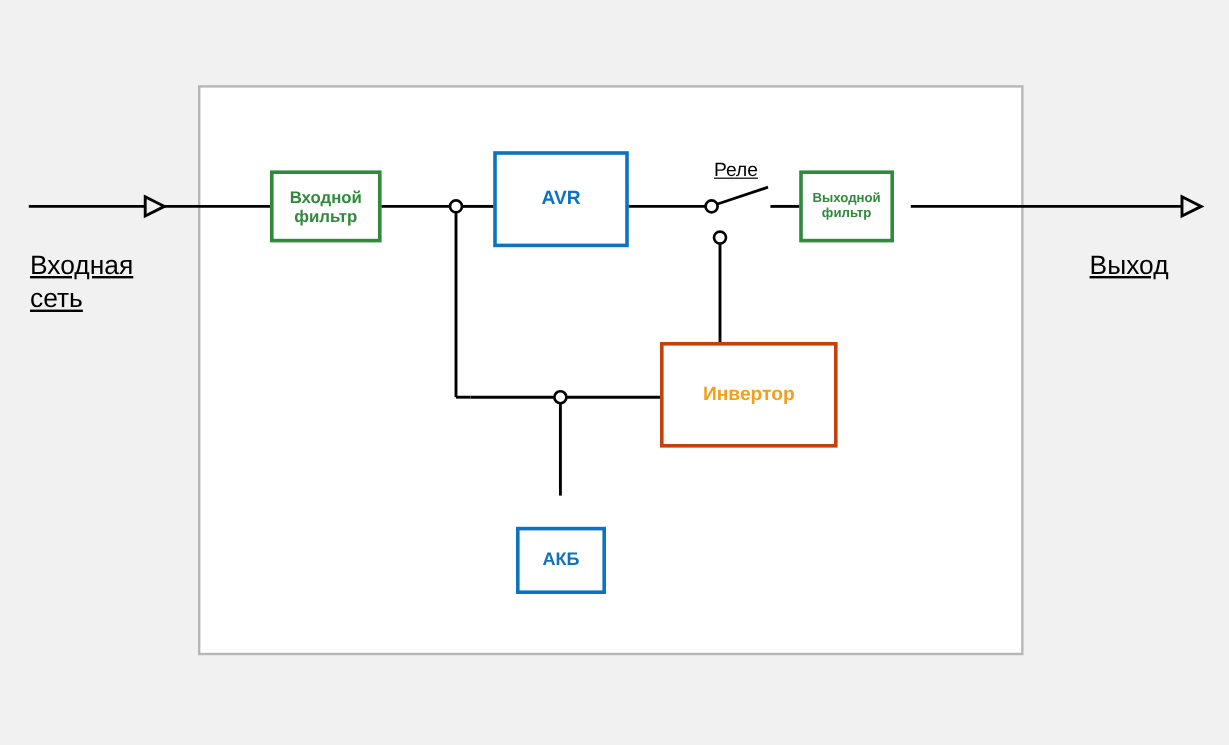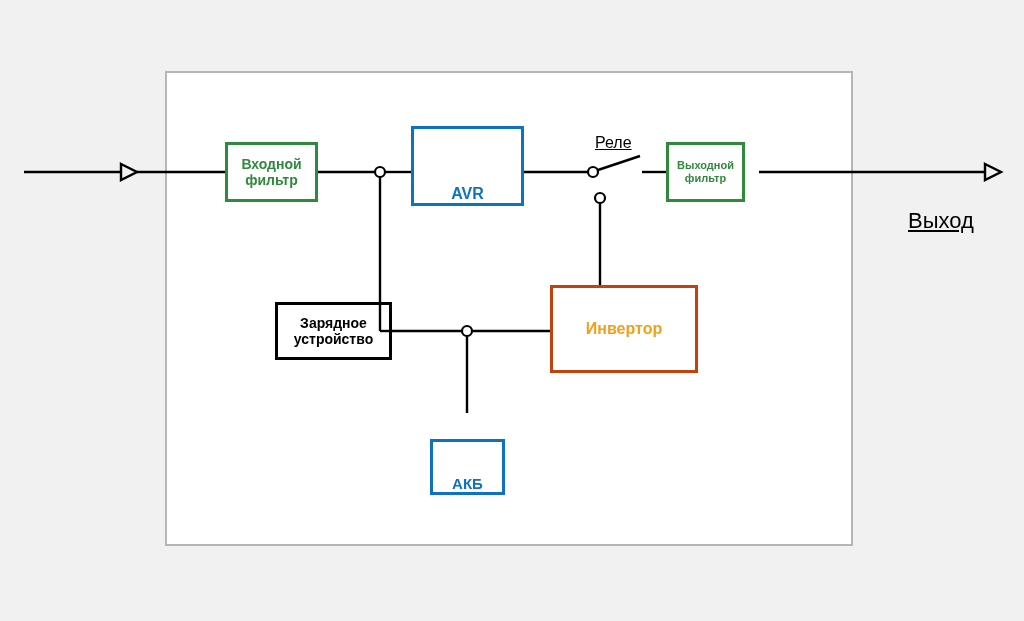--- a/index.html
+++ b/index.html
@@ -34,21 +34,21 @@
     justify-content: center;
     text-align: center;
     font-weight: bold;
     padding: 0;
   }
   .box .inner {
     line-height: 1.15;
   }
   
   .green { border: 3px solid #2f8a3c; color: #2f8a3c; }
-  .blue  { border: 3px solid #0d73c0; color: #0d73c0; align-items: flex-end; }
+  .blue  { border: 3px solid #0d73c0; color: #0d73c0; }
   .orange{ border: 3px solid #c2410c; color: #f29f1a; }
   .black { border: 3px solid #000;    color: #000; }
 
   .label {
     position: absolute;
     font-size: 22px;
     color: #000;
     line-height: 1.25;
     text-decoration: underline;
   }
@@ -60,40 +60,39 @@
     pointer-events: none;
   }
 </style>
 </head>
 <body>
 
 <div class="stage">
 
   <div class="frame"></div>
 
+  <div class="label" style="left:25px; top:207px; white-space:pre;">Входная
+сеть</div>
 
   <div class="label" style="left:908px; top:207px;">Выход</div>
 
   <div class="label" style="left:595px; top:133px; font-size:16px;">Реле</div>
 
   <div class="box green" style="left:225px; top:142px; width:93px; height:60px; font-size:14px;">
     <span class="inner">Входной фильтр</span>
   </div>
 
   <div class="box blue" style="left:411px; top:126px; width:113px; height:80px; font-size:16px;">
     <span class="inner">AVR</span>
   </div>
 
   <div class="box green" style="left:666px; top:142px; width:79px; height:60px; font-size:11px;">
     <span class="inner">Выходной фильтр</span>
   </div>
 
-  <div class="box black" style="left:275px; top:302px; width:117px; height:58px; font-size:14px;">
-    <span class="inner">Зарядное устройство</span>
-  </div>
 
   <div class="box orange" style="left:550px; top:285px; width:148px; height:88px; font-size:16px;">
     <span class="inner">Инвертор</span>
   </div>
 
   <div class="box blue" style="left:430px; top:413px; width:75px; height:56px; font-size:15px;margin-top:26px;">
     <span class="inner">АКБ</span>
   </div>
 
   <svg class="wires" viewBox="0 0 1024 621">

